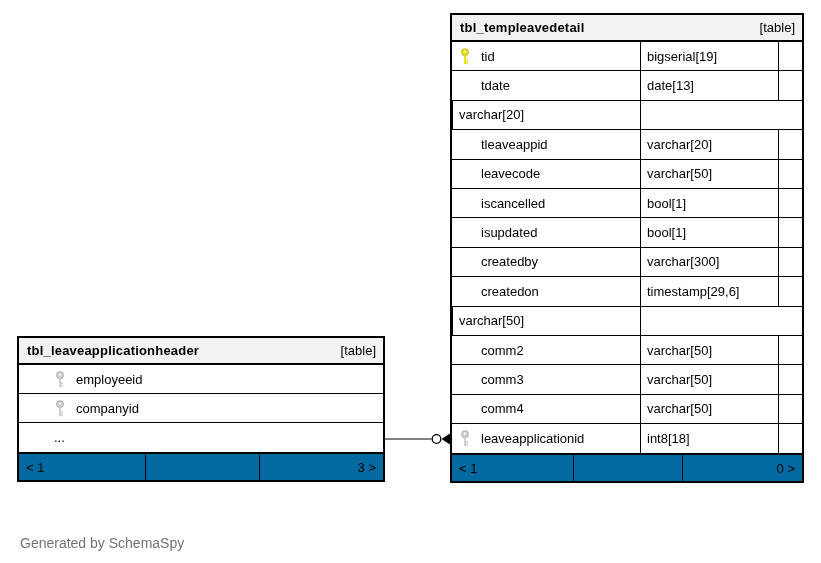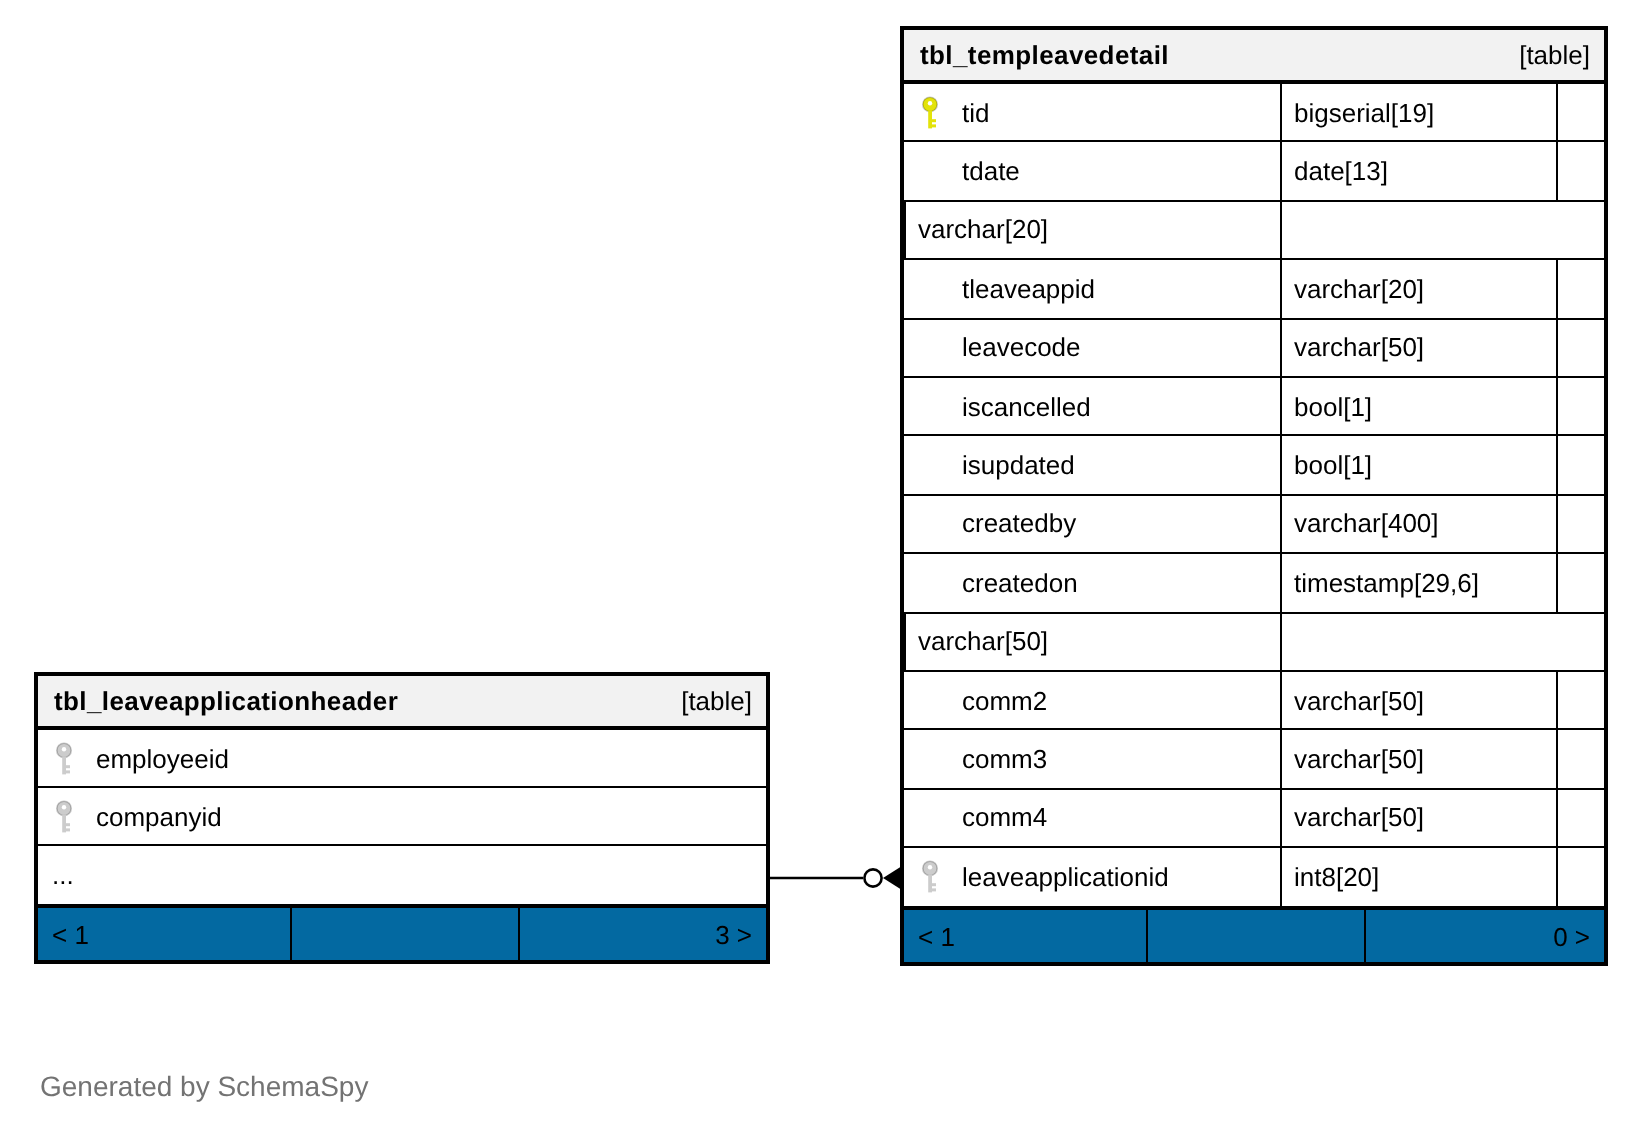--- a/index.html
+++ b/index.html
@@ -33,21 +33,21 @@
   .tbl-badge { font-weight:normal; font-size:13px; }
 
   .row {
     display:grid;
     align-items:center;
     border-bottom:1px solid var(--border, #000000);
     background:#ffffff;
     text-align:center;
   }
   #tbl-right .row { grid-template-columns:188px 138px 1fr; height:29.4px; }
-  #tbl-left  .row { grid-template-columns:1fr; height:29px; }
+  #tbl-left  .row { grid-template-columns:1fr; height:29px;padding-left:28px; }
   .row:last-of-type { border-bottom:none; }
 
   .name-cell { display:flex; align-items:center; padding-left:8px; height:100%; }
   .type-cell, .extra-cell {
     display:flex; align-items:center;
     height:100%;
     border-left:1px solid var(--border, #000000);
     padding-left:6px;
   }
   .extra-cell { padding:0; }
@@ -181,21 +181,21 @@
       </div>
       <div class="row">
         <div class="name-cell">
             <span class="keycell key-none">
               <svg width="10" height="17" viewBox="0 0 10 17">
                 <use href="#key-shape"></use>
               </svg>
             </span>
             <span>createdby</span>
           </div>
-        <div class="type-cell">varchar[400]</div>
+        <div class="type-cell">varchar[300]</div>
         <div class="extra-cell"></div>
       </div>
       <div class="row">
         <div class="name-cell">
             <span class="keycell key-none">
               <svg width="10" height="17" viewBox="0 0 10 17">
                 <use href="#key-shape"></use>
               </svg>
             </span>
             <span>createdon</span>
@@ -245,21 +245,21 @@
       </div>
       <div class="row">
         <div class="name-cell">
             <span class="keycell key-foreign">
               <svg width="10" height="17" viewBox="0 0 10 17">
                 <use href="#key-shape"></use>
               </svg>
             </span>
             <span>leaveapplicationid</span>
           </div>
-        <div class="type-cell">int8[20]</div>
+        <div class="type-cell">int8[18]</div>
         <div class="extra-cell"></div>
       </div>
     </div>
 
     <div class="tbl-footer">
       <div class="foot-cell foot-prev">&lt; 1</div>
       <div class="foot-cell"></div>
       <div class="foot-cell foot-next">0 &gt;</div>
     </div>
   </div>

